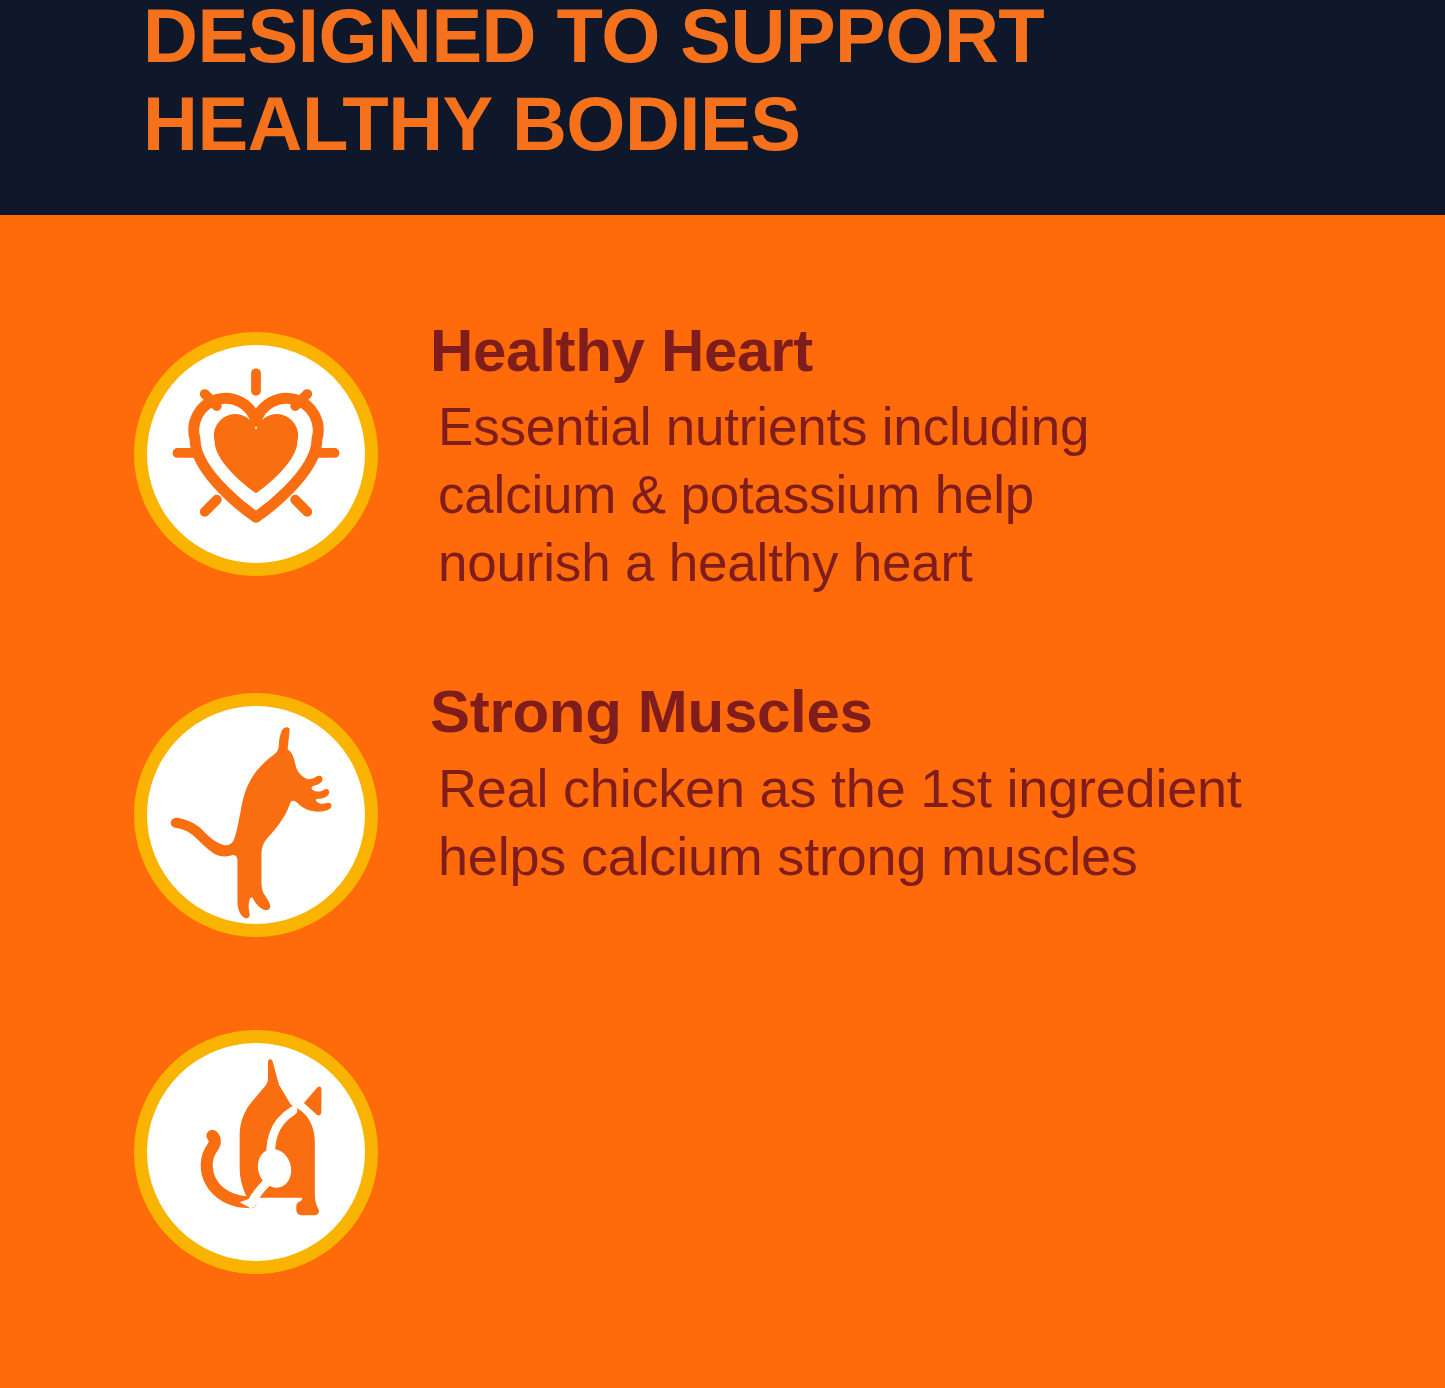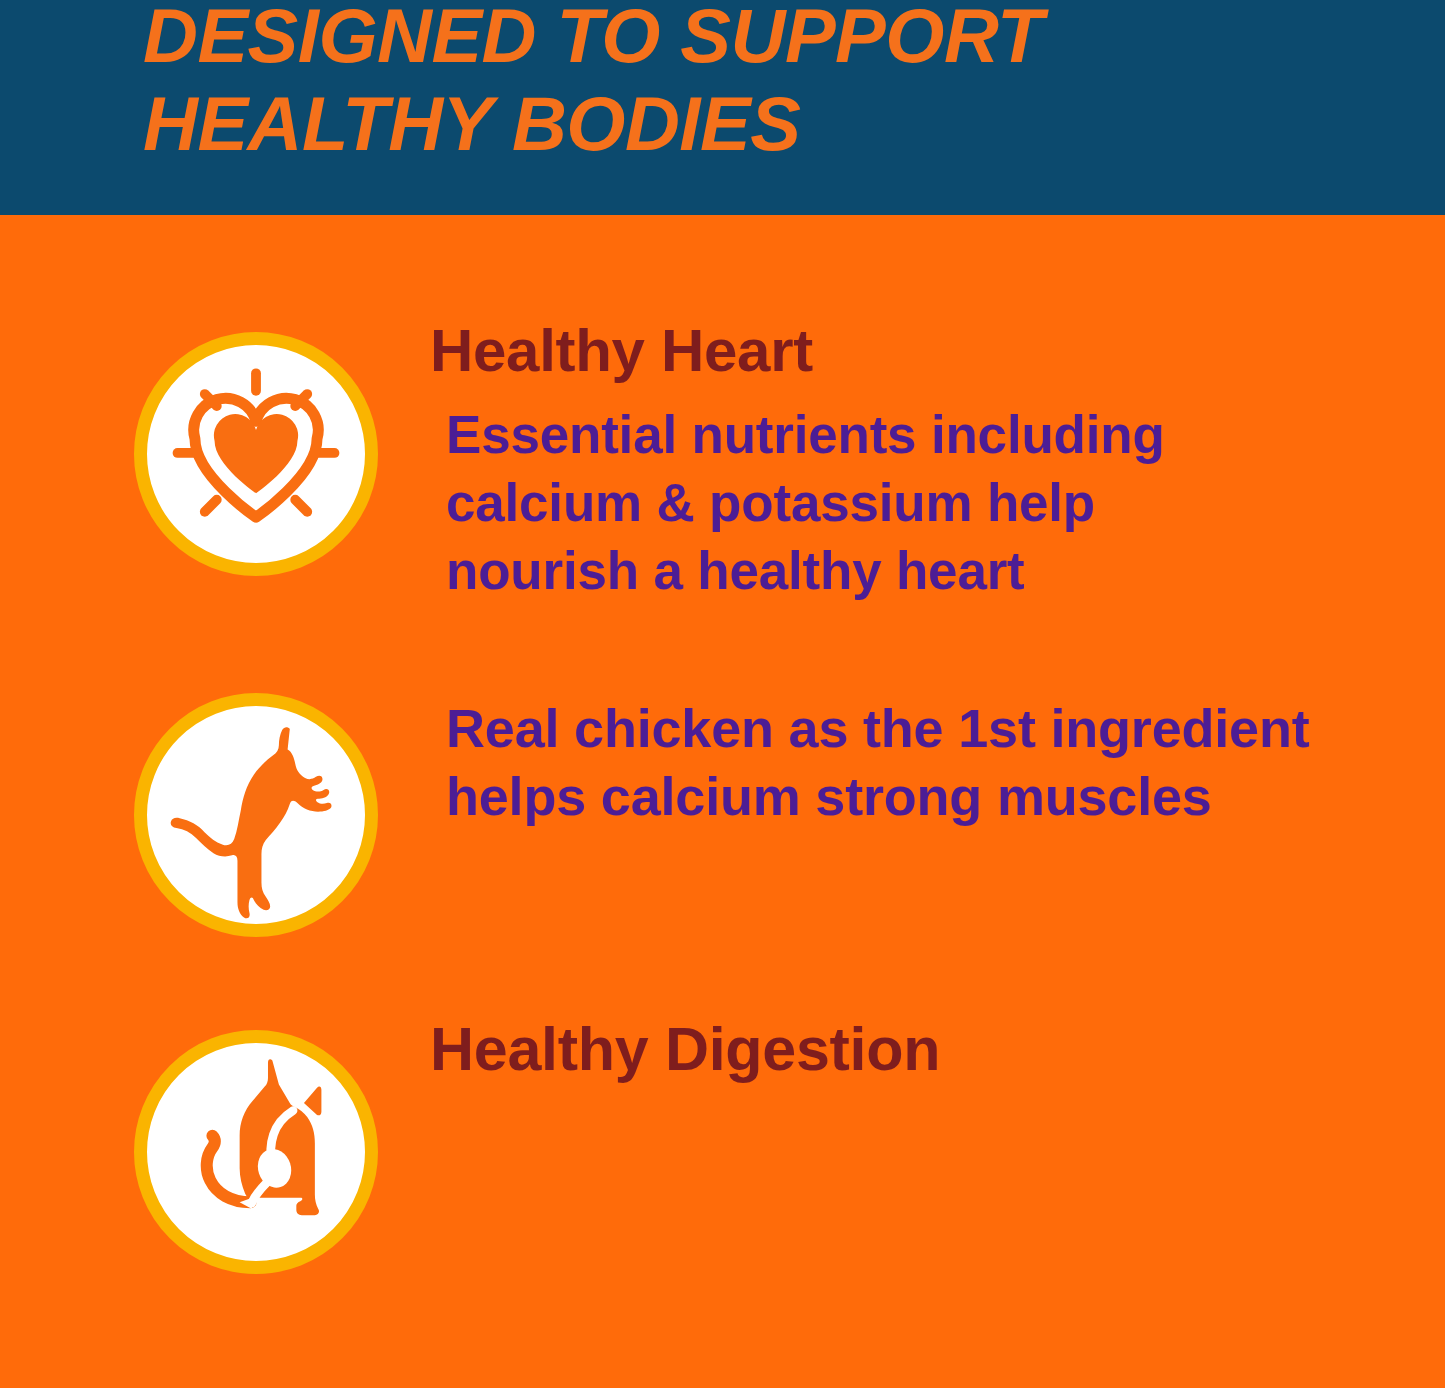--- a/index.html
+++ b/index.html
@@ -8,22 +8,21 @@
     background:#ffffff;
     font-family:"Liberation Sans", sans-serif;
     overflow:hidden;
     position:relative;
   }
   #root{position:relative;width:1445px;height:1388px;}
 
   
   .header-band{
     position:absolute;left:0;top:0;width:1445px;height:215px;
-    background:#0c4a6e;
-    font-style:italic;
+    background:#0f172a;
   }
   .header-title{
     position:absolute;left:143px;top:-8px;
     width:1140px;
     color:#F5711B;
     font-family:"Liberation Sans Narrow","Liberation Sans",sans-serif;
     font-weight:bold;
     font-size:76px;
     line-height:88px;
     letter-spacing:-0.5px;
@@ -63,27 +62,27 @@
   .ftitle{
     color:#7f1d1d;
     font-family:"Liberation Sans Narrow","Liberation Sans",sans-serif;
     font-weight:bold;
     font-size:60px;
     line-height:68px;
     letter-spacing:-0.3px;
     margin:0 0 2px 0;
   }
   .fbody{
-    color:#4c1d95;
+    color:#7f1d1d;
     font-family:"Liberation Sans Narrow","Liberation Sans",sans-serif;
-    font-weight:bold;
+    font-weight:normal;
     font-size:53px;
     line-height:68px;
     letter-spacing:-0.2px;
-    margin:16px;
+    margin:8px;
     white-space:pre-line;
   }
   .f3 .ftitle{font-size:61px;}
   .f3 .fbody{font-size:54px;line-height:71px;}
   .f2 .fbody{font-size:54px;}
 </style>
 </head>
 <body>
 
 <div id="root">
@@ -173,20 +172,21 @@
                c 5 2 9 0 11 -5
                c 3 -8 4 -17 6 -26
                c 2 -12 5 -23 12 -33
                c 5 -7 11 -13 18 -18
                c 3 -2 5 -5 5 -9
                c 0 -5 1 -10 3 -14
                c 2 -3 5 -3 7 -1 z"></path>
         </svg>
       </div>
       <div class="ftext">
+        <p class="ftitle">Strong Muscles</p>
         <p class="fbody">Real chicken as the 1st ingredient
 helps calcium strong muscles</p>
       </div>
     </div>
 
     <div class="feature f3">
       <div class="badge">
         <svg viewBox="0 0 200 200">
 
           <path fill="#F96E11" stroke="none" d="M121 38
@@ -225,18 +225,17 @@
           <path fill="none" stroke="#FFFFFF" stroke-width="8" stroke-linecap="round" d="M134 62
                c -8 5 -15 13 -18 22
                c -3 9 -3 18 -1 26"></path>
           <ellipse cx="117" cy="115" rx="15" ry="18" fill="#FFFFFF" stroke="none" transform="rotate(-18 117 115)"></ellipse>
           <path fill="none" stroke="#FFFFFF" stroke-width="8" stroke-linecap="round" d="M110 128
                c -6 6 -11 12 -14 19"></path>
           <path fill="#FFFFFF" stroke="none" d="M96 152 l -11 -6 l 14 -5 z"></path>
         </svg>
       </div>
       <div class="ftext">
-        <p class="ftitle">Healthy Digestion</p>
       </div>
     </div>
 
   </div>
 </div>
 
 </body></html>

